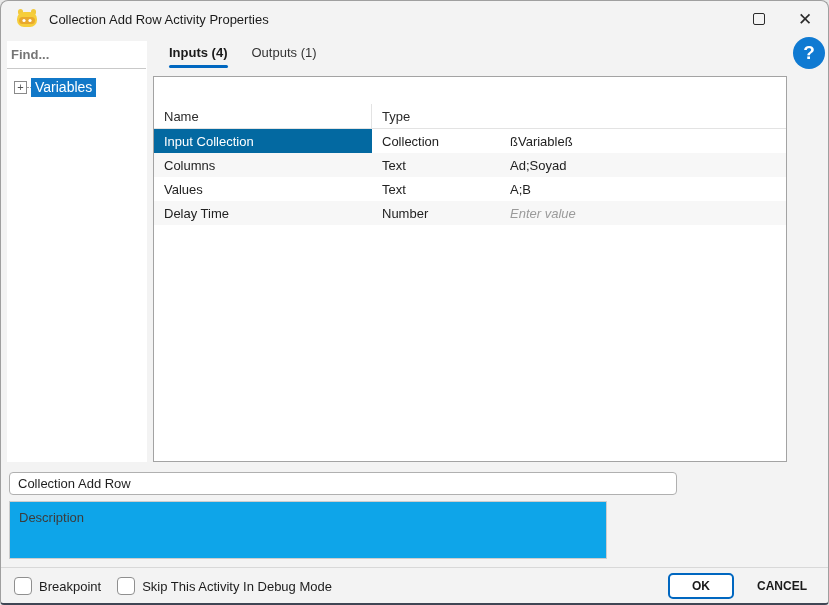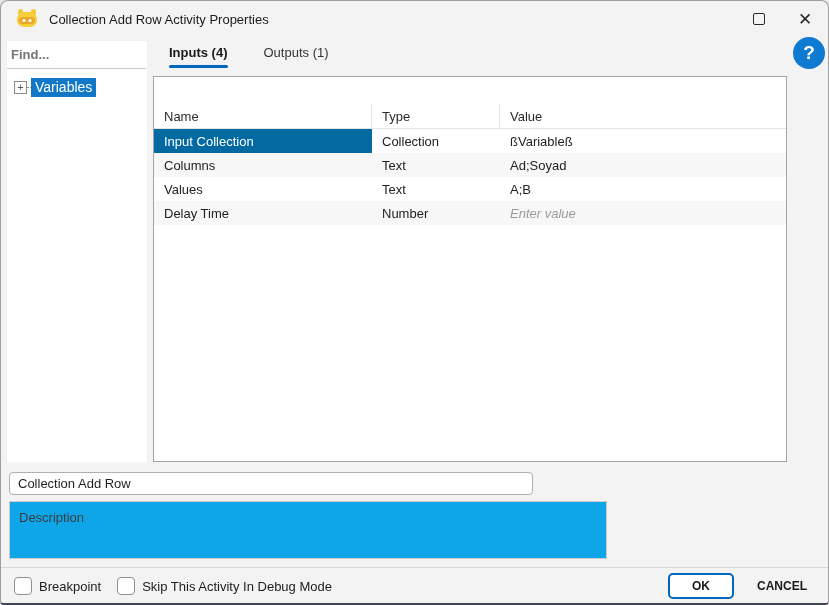--- a/index.html
+++ b/index.html
@@ -32,41 +32,41 @@
   .find-sep { width:139px; height:1px; background:#c9c9c9; }
   .tree { padding-top:9px; }
   .tree-row { display:flex; align-items:center; padding-left:7px; font-size:14px; }
   .expander {
     width:13px; height:13px; border:1px solid #8a8a8a; background:#fff; color:#555;
     font-size:11px; line-height:11px; text-align:center; flex:0 0 auto;
   }
   .tree-dots { width:4px; height:1px; border-top:1px dotted #9a9a9a; }
   .tree-label { color:#fff; background:#1178c8; padding:1px 4px 2px 4px; }
   
-  .tabs { position:absolute; left:168px; top:44px; display:flex; gap:36px; }
+  .tabs { position:absolute; left:168px; top:44px; display:flex; gap:24px; }
   .tab { font-size:13px; padding-bottom:8px; position:relative; color:#333; }
   .tab.active { font-weight:bold; color:#1a1a1a; }
   .tab.active::after {
     content:""; position:absolute; left:0; right:0; bottom:0; height:3px;
     background:#0067c0; border-radius:2px;
   }
   
   .grid { position:absolute; left:152px; top:75px; width:634px; height:386px; background:#fff; border:1px solid #a3a3a3; }
   .grid-header { display:flex; height:25px; border-bottom:1px solid #e3e3e3;margin-top:27px; }
   .gh-cell { font-size:13px; color:#2b2b2b; display:flex; align-items:center; padding-left:10px; border-right:1px solid #e3e3e3; }
   .gh-cell:last-child { border-right:none; }
   .col-name { width:218px; } .col-type { width:128px; } .col-value { flex:1; }
   .grid-row { display:flex; height:24px; }
   .grid-row.alt { background:#f7f7f7;text-align:center; }
   .g-cell { font-size:13px; color:#222; display:flex; align-items:center; padding-left:10px; overflow:hidden; white-space:nowrap; }
   .g-cell.selected { background:#0369a1; color:#fff; }
   .g-cell .ph { color:#9b9b9b; font-style:italic; }
   
   .name-input {
-    position:absolute; left:8px; top:471px; width:524px; height:23px;
+    position:absolute; left:8px; top:471px; width:668px; height:23px;
     background:#fff; border:1px solid #b0b0b0; border-radius:4px;
     font-family:"Liberation Sans", sans-serif; font-size:13px; color:#1f1f1f; padding:0 8px; outline:none;
   }
   .desc-box {
     position:absolute; left:8px; top:500px; width:598px; height:58px;
     background:#0ea5e9; border:1px solid #cdcdcd;
     font-family:"Liberation Sans", sans-serif; font-size:13px; color:#3c3c3c;
     padding:8px 9px; resize:none; outline:none;
   }
   .footer-sep { position:absolute; left:0; top:566px; width:100%; height:1px; background:#d8d8d8; }
@@ -129,21 +129,20 @@
 
   <div class="tabs">
     <div class="tab active">Inputs (4)</div>
     <div class="tab">Outputs (1)</div>
   </div>
 
   <div class="grid">
     <div class="grid-header">
       <div class="gh-cell col-name">Name</div>
       <div class="gh-cell col-type">Type</div>
-      <div class="gh-cell col-value">Value</div>
     </div>
 
     <div class="grid-row">
       <div class="g-cell col-name selected">Input Collection</div>
       <div class="g-cell col-type">Collection</div>
       <div class="g-cell col-value">ßVariableß</div>
     </div>
     <div class="grid-row alt">
       <div class="g-cell col-name">Columns</div>
       <div class="g-cell col-type">Text</div>

